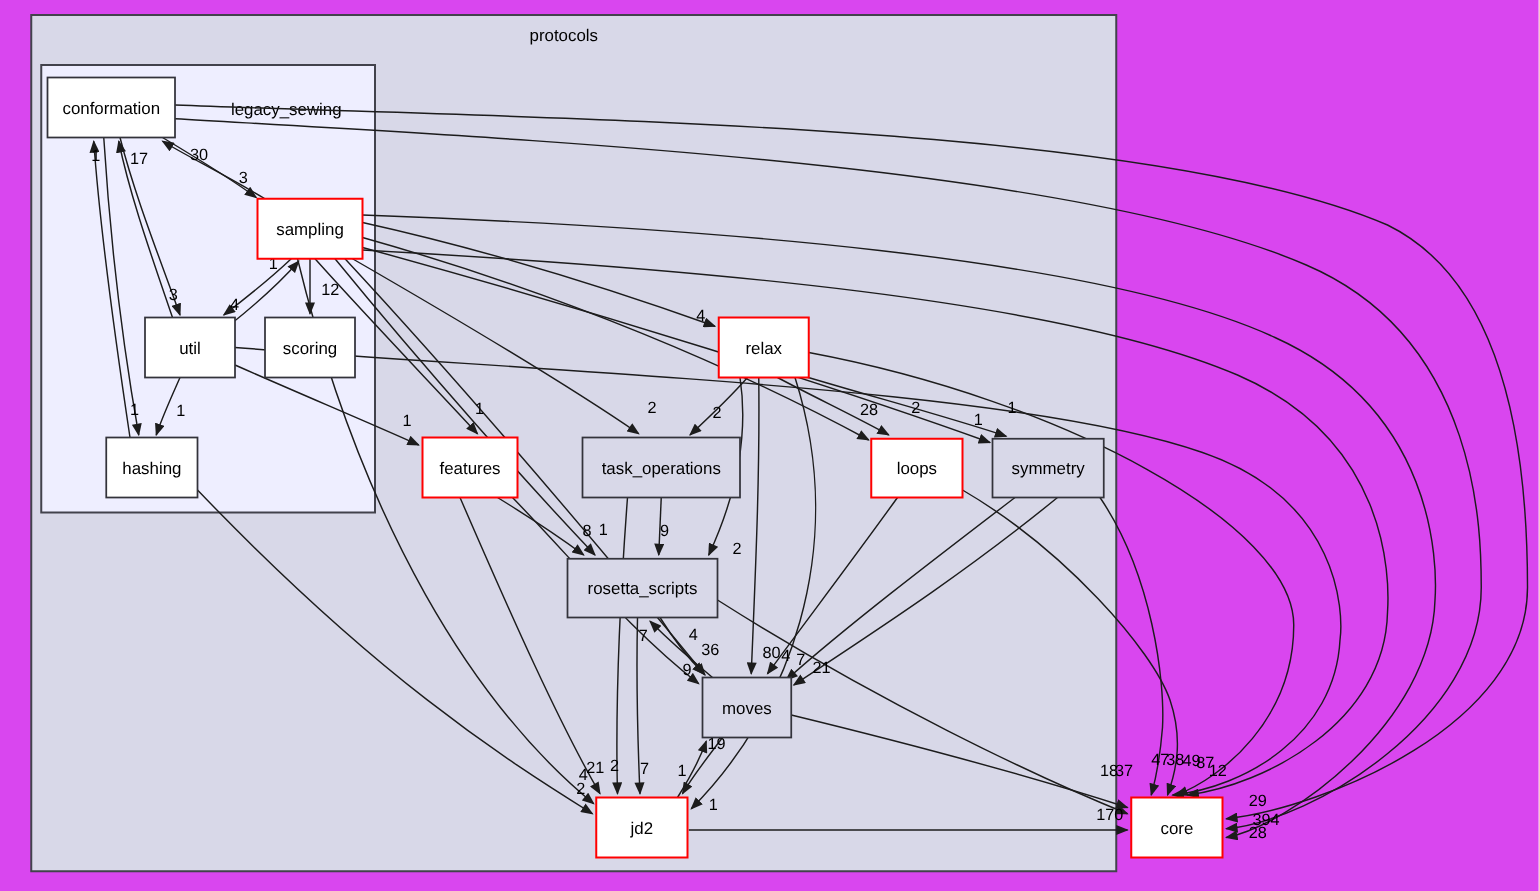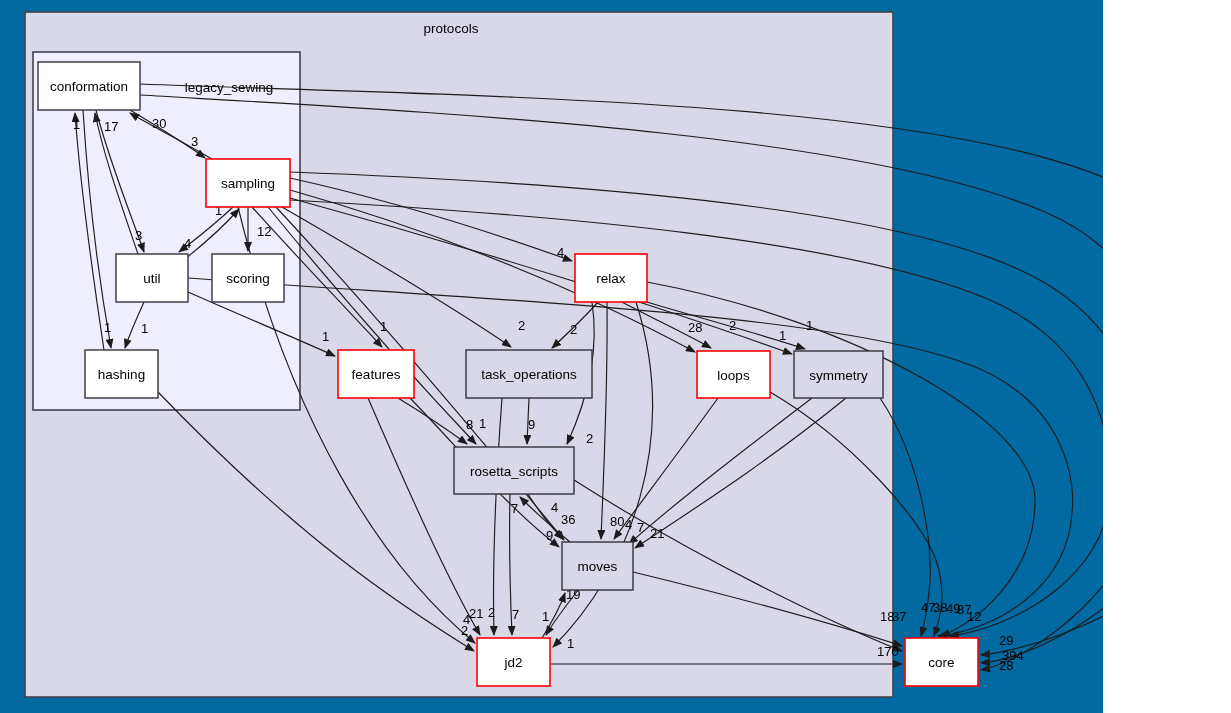--- a/index.html
+++ b/index.html
@@ -1,16 +1,16 @@
 <!DOCTYPE html>
 <html><head>
 <meta charset="utf-8">
 <style>
   html,body{margin:0;padding:0;background:#ffffff;}
-  #stage{position:relative;width:1103px;height:713px;background:#0369a1;overflow:hidden;
+  #stage{position:relative;width:1231px;height:713px;background:#d946ef;overflow:hidden;
          font-family:"Liberation Sans", sans-serif;}
   svg{display:block}
   text{font-family:"Liberation Sans", sans-serif;fill:#000;}
   .cluster-label{font-size:13.5px;}
   .node-label{font-size:13.5px;cursor:pointer;}
   .edge-label{font-size:13px;}
 </style>
 </head>
 <body>
 

